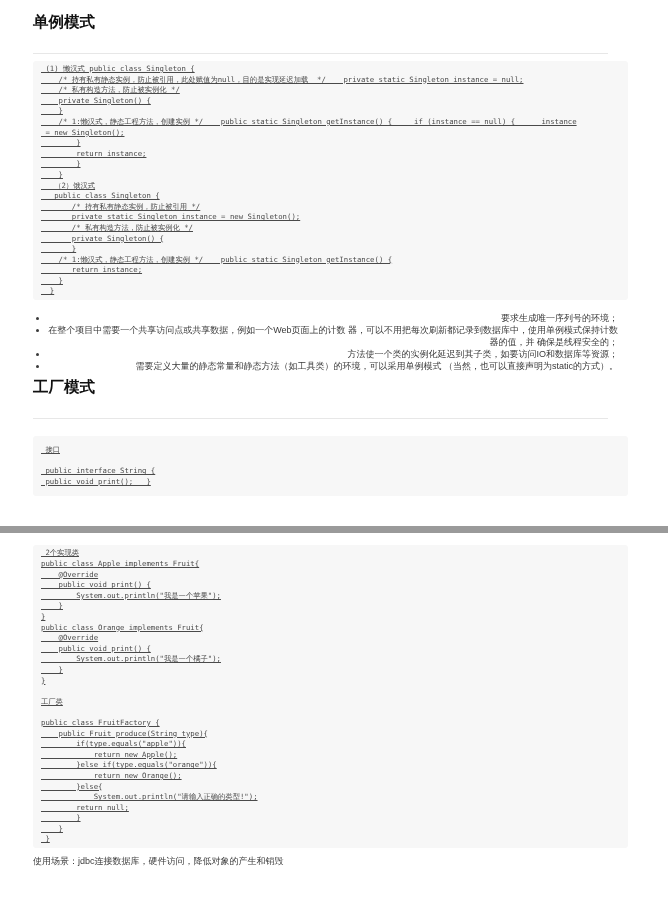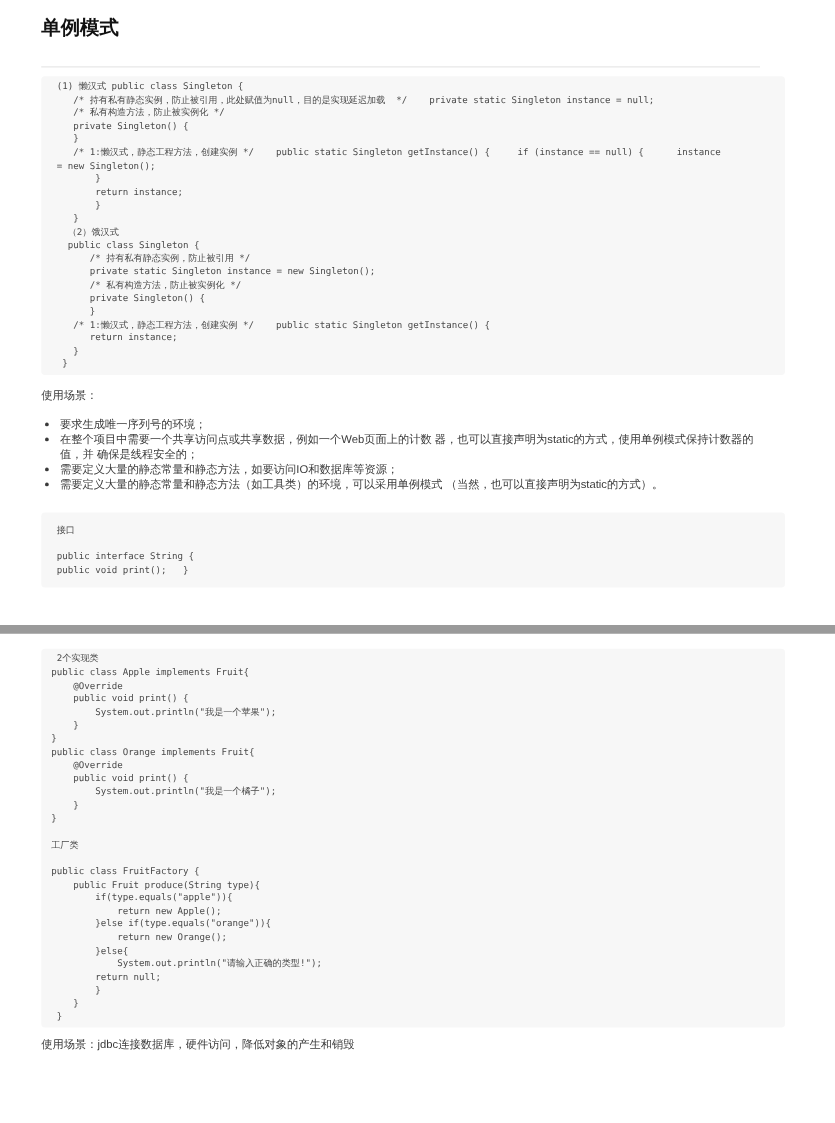--- a/index.html
+++ b/index.html
@@ -13,30 +13,30 @@
   }
   h1.sec.second { margin-top: 5px; }
 
   p.body { font-size: 9px; line-height: 10px; width: 595px; color: #3a3a3a; margin: 7px 0 0 0; }
 
   pre.code {
     background: #f7f7f7; color: #4a4a4a;
     font-family: "DejaVu Sans Mono", monospace;
     font-size: 7.3px; line-height: 10.6px;
     width: 595px; padding: 3px 8px; margin-top: 7px;
-    border-radius: 3px; white-space: pre; overflow: hidden;
+    border-radius: 3px; white-space: pre; overflow: hidden; text-decoration: underline;
   }
   pre.code.iface { padding: 9px 8px; margin-top: 17px; }
   pre.code.impl  { margin-top: 12px; }
 
   p.usage-label { margin-top: 11px; }
 
   ul.usage {
     width: 585px; margin: 12px 0 0 0; padding-left: 15px;
-    font-size: 9px; line-height: 12px; color: #3a3a3a;
+    font-size: 9px; line-height: 12px; color: #3a3a3a; text-align: right;
   }
   ul.usage li { margin: 0; }
 
   .divider { width: 668px; height: 7px; background: #9a9a9a; margin-left: -33px; margin-top: 30px; }
 
   p.footer-note { margin-top: 8px; }
 </style>
 </head>
 <body>
 
@@ -61,29 +61,29 @@
        /* 持有私有静态实例，防止被引用 */
        private static Singleton instance = new Singleton();
        /* 私有构造方法，防止被实例化 */
        private Singleton() {
        }
     /* 1:懒汉式，静态工程方法，创建实例 */    public static Singleton getInstance() {
        return instance;
     }
   }</pre>
 
-  <p class="body usage-label">使用场景：</p>
 
   <ul class="usage">
     <li>要求生成唯一序列号的环境；</li>
-    <li>在整个项目中需要一个共享访问点或共享数据，例如一个Web页面上的计数 器，也可以直接声明为static的方式，使用单例模式保持计数器的值，并 确保是线程安全的；</li>
-    <li>需要定义大量的静态常量和静态方法，如要访问IO和数据库等资源；</li>
+    <li>在整个项目中需要一个共享访问点或共享数据，例如一个Web页面上的计数 器，可以不用把每次刷新都记录到数据库中，使用单例模式保持计数器的值，并 确保是线程安全的；</li>
+    <li>方法使一个类的实例化延迟到其子类，如要访问IO和数据库等资源；</li>
     <li>需要定义大量的静态常量和静态方法（如工具类）的环境，可以采用单例模式 （当然，也可以直接声明为static的方式）。</li>
   </ul>
 
+  <h1 class="sec second">工厂模式</h1>
 
 
   <pre class="code iface"> 接口
 
  public interface String {
  public void print();   }</pre>
 
   <div class="divider"></div>
 
   <pre class="code impl"> 2个实现类

